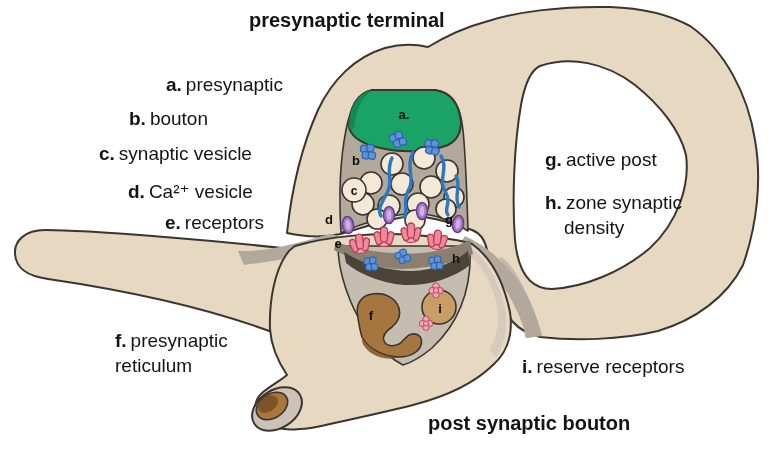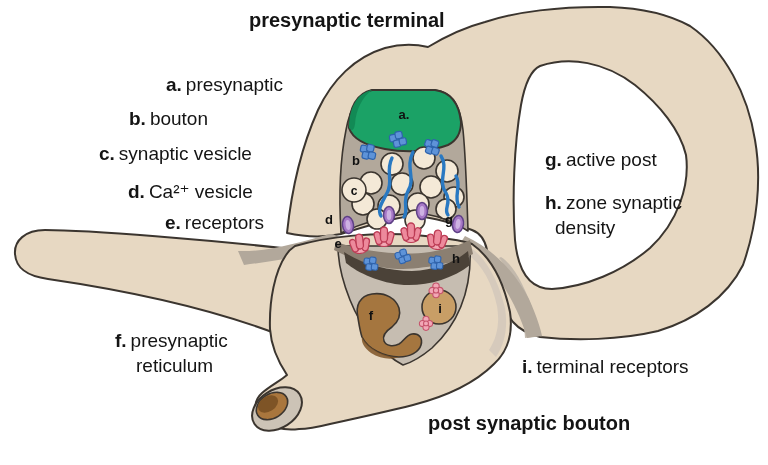--- a/index.html
+++ b/index.html
@@ -193,24 +193,24 @@
 </div>
 <div class="lbl" style="left:165px;top:210px">
   <b>e.</b><span>receptors</span>
 </div>
 
 <div class="lbl" style="left:545px;top:147px">
   <b>g.</b><span>active post</span>
 </div>
 <div class="lbl" style="left:545px;top:190px">
   <b>h.</b><span>zone synaptic</span>
-  <div class="l2" style="margin-left:10px">density</div>
+  <div class="l2" style="margin-left:19px">density</div>
 </div>
 
 <div class="lbl" style="left:115px;top:328px">
   <b>f.</b><span>presynaptic</span>
-  <div class="l2" style="margin-left:21px">reticulum</div>
+  <div class="l2" style="">reticulum</div>
 </div>
 <div class="lbl" style="left:522px;top:354px">
-  <b>i.</b><span>terminal receptors</span>
+  <b>i.</b><span>reserve receptors</span>
 </div>
 
 <div class="ttl" style="left:428px;top:412px">post synaptic bouton</div>
 
 </body></html>

